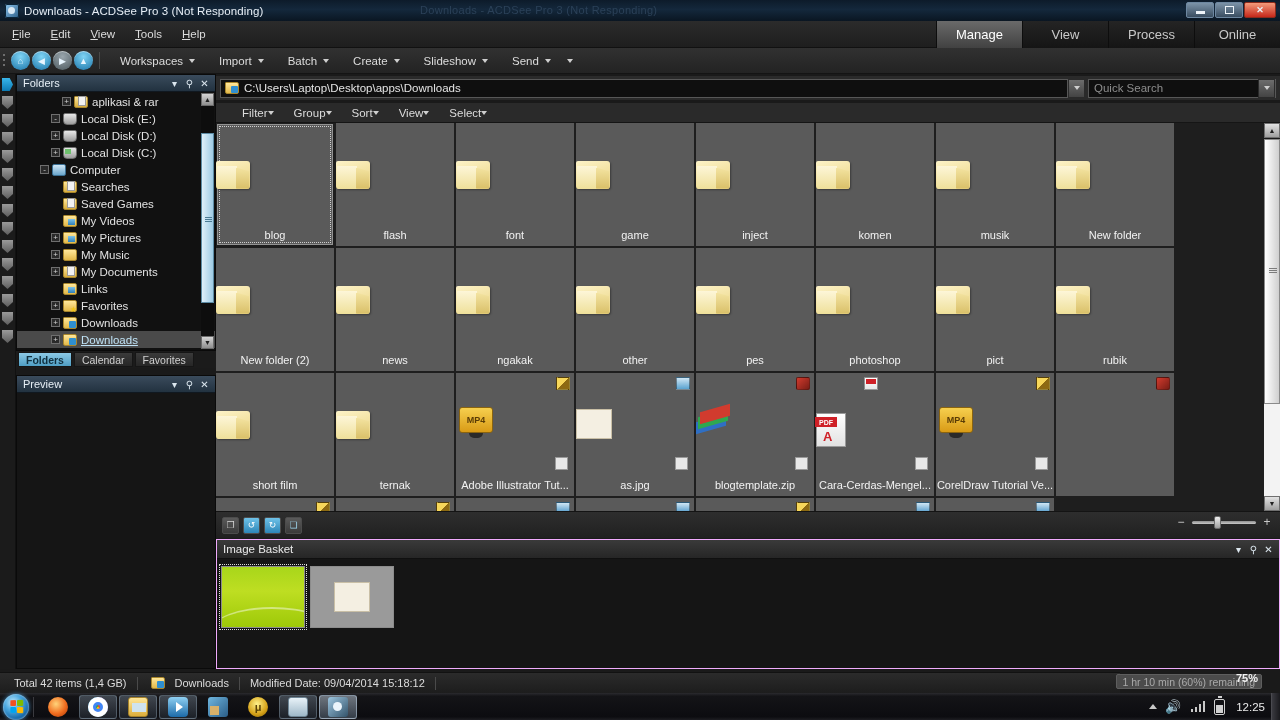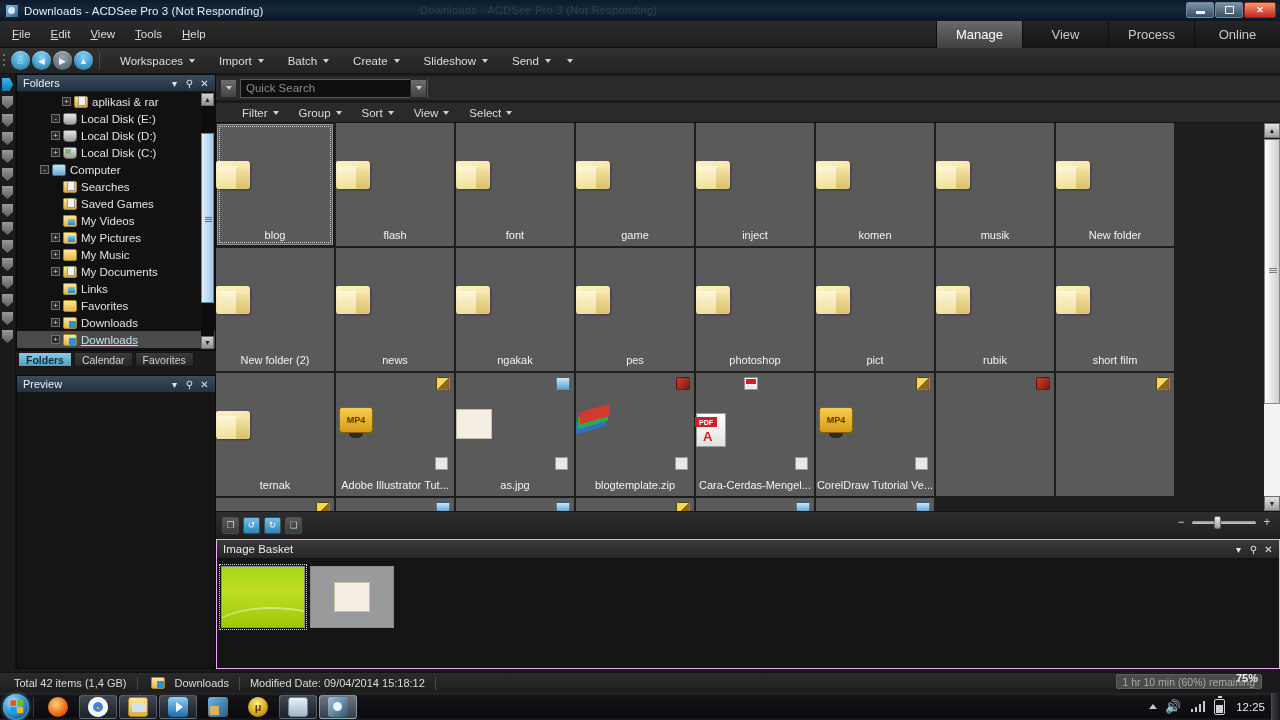--- a/index.html
+++ b/index.html
@@ -177,21 +177,21 @@
     display:flex; align-items:center; padding-left:5px;
   }
   .qsearch .ph{ flex:1; font-size:11.5px; color:#8d8d8d; }
 
   
   .filterbar{
     position:absolute; left:216px; top:103px; width:1064px; height:20px;
     background:#2a2a2a; display:flex; align-items:center; padding-left:18px; gap:4px;
     border-bottom:1px solid #151515;
   }
-  .fitem{ display:flex;align-items:center;gap:5px; padding:0 8px; font-size:11.5px; color:#dcdcdc;}
+  .fitem{ display:flex;align-items:center;padding:0 8px; font-size:11.5px; color:#dcdcdc;}
 
   
   .gridwrap{
     position:absolute; left:216px; top:123px; width:1048px; height:388px;
     background:#1e1e1e; overflow:hidden;
   }
   .grid{ display:flex; flex-wrap:wrap; }
   .cell{
     width:120px; height:125px; background:#5a5a5a;
     border-right:2px solid #1e1e1e; border-bottom:2px solid #1e1e1e;
@@ -568,20 +568,24 @@
       <span>Preview</span>
       <span class="sp"></span>
       <span class="hdr-btn">▾</span>
       <span class="hdr-btn">⚲</span>
       <span class="hdr-btn">✕</span>
     </div>
     <div class="body"></div>
   </div>
 
   <div class="pathbar">
+    <div class="pathbox">
+      <span class="ficon blue"></span>
+      <span class="path-text">C:\Users\Laptop\Desktop\apps\Downloads</span>
+    </div>
     <div class="ddbtn">
       <span class="caret"></span>
     </div>
     <div class="qsearch">
       <span class="ph">Quick Search</span>
       <span class="ddbtn">
         <span class="caret"></span>
       </span>
     </div>
   </div>
@@ -713,20 +717,30 @@
         </div>
         <div class="cell">
           <div class="thumb">
             <span class="ico-folder">
               <span class="back"></span>
               <span class="front"></span>
               <span class="tab"></span>
             </span>
           </div>
           <div class="cname">ngakak</div>
+        </div>
+        <div class="cell">
+          <div class="thumb">
+            <span class="ico-folder">
+              <span class="back"></span>
+              <span class="front"></span>
+              <span class="tab"></span>
+            </span>
+          </div>
+          <div class="cname">other</div>
         </div>
         <div class="cell">
           <div class="thumb">
             <span class="ico-folder">
               <span class="back"></span>
               <span class="front"></span>
               <span class="tab"></span>
             </span>
           </div>
           <div class="cname">pes</div>

